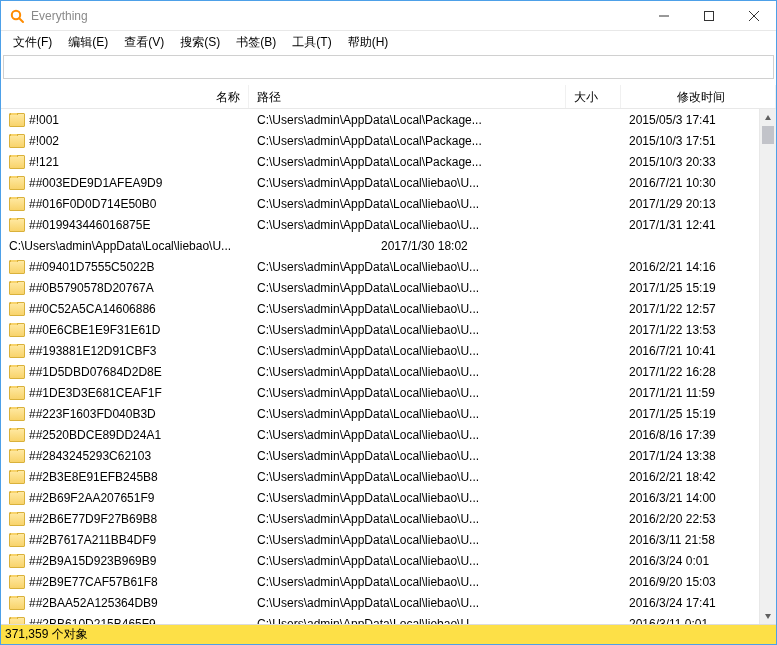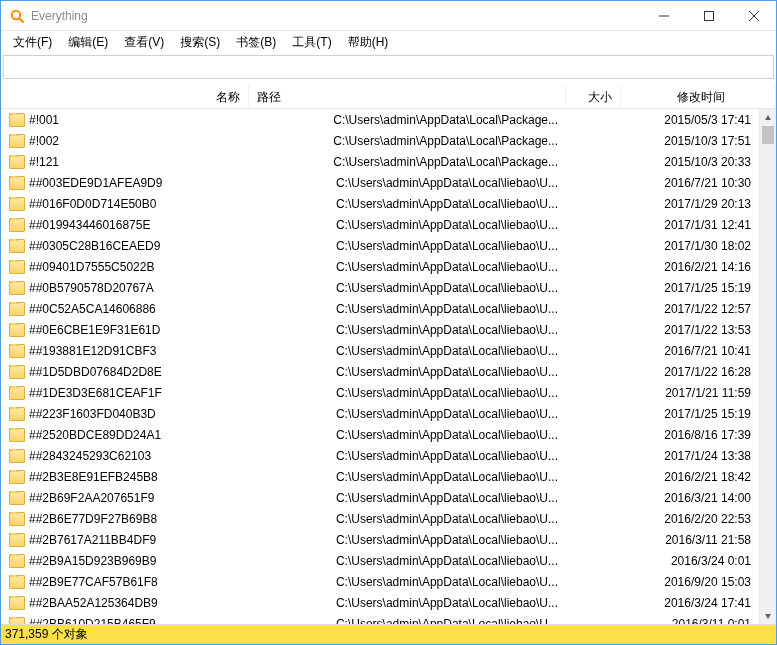--- a/index.html
+++ b/index.html
@@ -12,24 +12,24 @@
 .win-btn { width: 45px; display: flex; align-items: center; justify-content: center; color: #666; }
 .win-btn svg { display: block; }
 .menubar { height: 22px; display: flex; align-items: center; padding: 0 4px; background: #fff; }
 .menu-item { padding: 2px 8px; color: #000; cursor: default; }
 .search-area { height: 24px; border: 1px solid #d0d0d0; margin: 2px 2px 0 2px; background: #fff; }
 .search-input { width: 100%; height: 100%; border: none; outline: none; padding: 0 4px; font-size: 12px; font-family: inherit; }
 .header-row { display: flex; height: 24px; background: #fff; border-bottom: 1px solid #e8e8e8; margin-top: 6px; }
 .header-cell { padding: 4px 8px; color: #000; border-right: 1px solid #f0f0f0; position: relative; cursor: default; }
 .col-name { width: 248px; text-align: right; }
 .col-path { width: 317px; }
-.col-size { width: 55px; text-align: right; }
+.col-size { width: 55px; }
 .col-date { flex: 1; margin-left: 48px; }
 .list-container { flex: 1; overflow: hidden; position: relative; display: flex; }
-.list-body { flex: 1; overflow: hidden; text-align: right; }
+.list-body { flex: 1; overflow: hidden; }
 .row { display: flex; height: 21px; align-items: center; }
 .cell { padding: 0 8px; overflow: hidden; white-space: nowrap; text-overflow: ellipsis; color: #000; }
 .cell-name { width: 248px; display: flex; align-items: center; }
 .cell-path { width: 317px; }
 .cell-size { width: 55px; text-align: right; }
 .cell-date { flex: 1; }
 .folder-icon { width: 16px; height: 14px; margin-right: 4px; flex-shrink: 0; background: linear-gradient(#ffe9a2, #f8d36b); border: 1px solid #d9b13b; border-radius: 1px; position: relative; }
 .folder-icon:before { content: ""; position: absolute; top: -3px; left: 0; width: 6px; height: 3px; background: #f8d36b; border: 1px solid #d9b13b; border-bottom: none; border-radius: 1px 1px 0 0; }
 .vscroll { width: 17px; background: #f0f0f0; display: flex; flex-direction: column; border-left: 1px solid #e8e8e8; }
 .vscroll-btn { height: 17px; display: flex; align-items: center; justify-content: center; background: #f0f0f0; color: #606060; }
@@ -141,24 +141,20 @@
         <div class="row">
           <div class="cell cell-name">
             <span class="folder-icon"></span>
             <span>##019943446016875E</span>
           </div>
           <div class="cell cell-path">C:\Users\admin\AppData\Local\liebao\U...</div>
           <div class="cell cell-size"></div>
           <div class="cell cell-date">2017/1/31 12:41</div>
         </div>
         <div class="row">
-          <div class="cell cell-name">
-            <span class="folder-icon"></span>
-            <span>##0305C28B16CEAED9</span>
-          </div>
           <div class="cell cell-path">C:\Users\admin\AppData\Local\liebao\U...</div>
           <div class="cell cell-size"></div>
           <div class="cell cell-date">2017/1/30 18:02</div>
         </div>
         <div class="row">
           <div class="cell cell-name">
             <span class="folder-icon"></span>
             <span>##09401D7555C5022B</span>
           </div>
           <div class="cell cell-path">C:\Users\admin\AppData\Local\liebao\U...</div>

